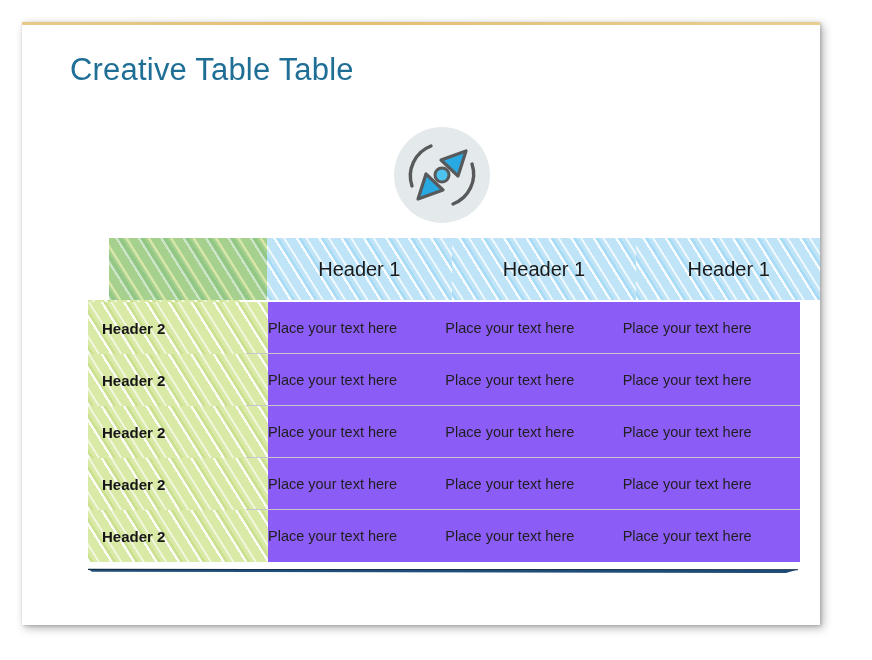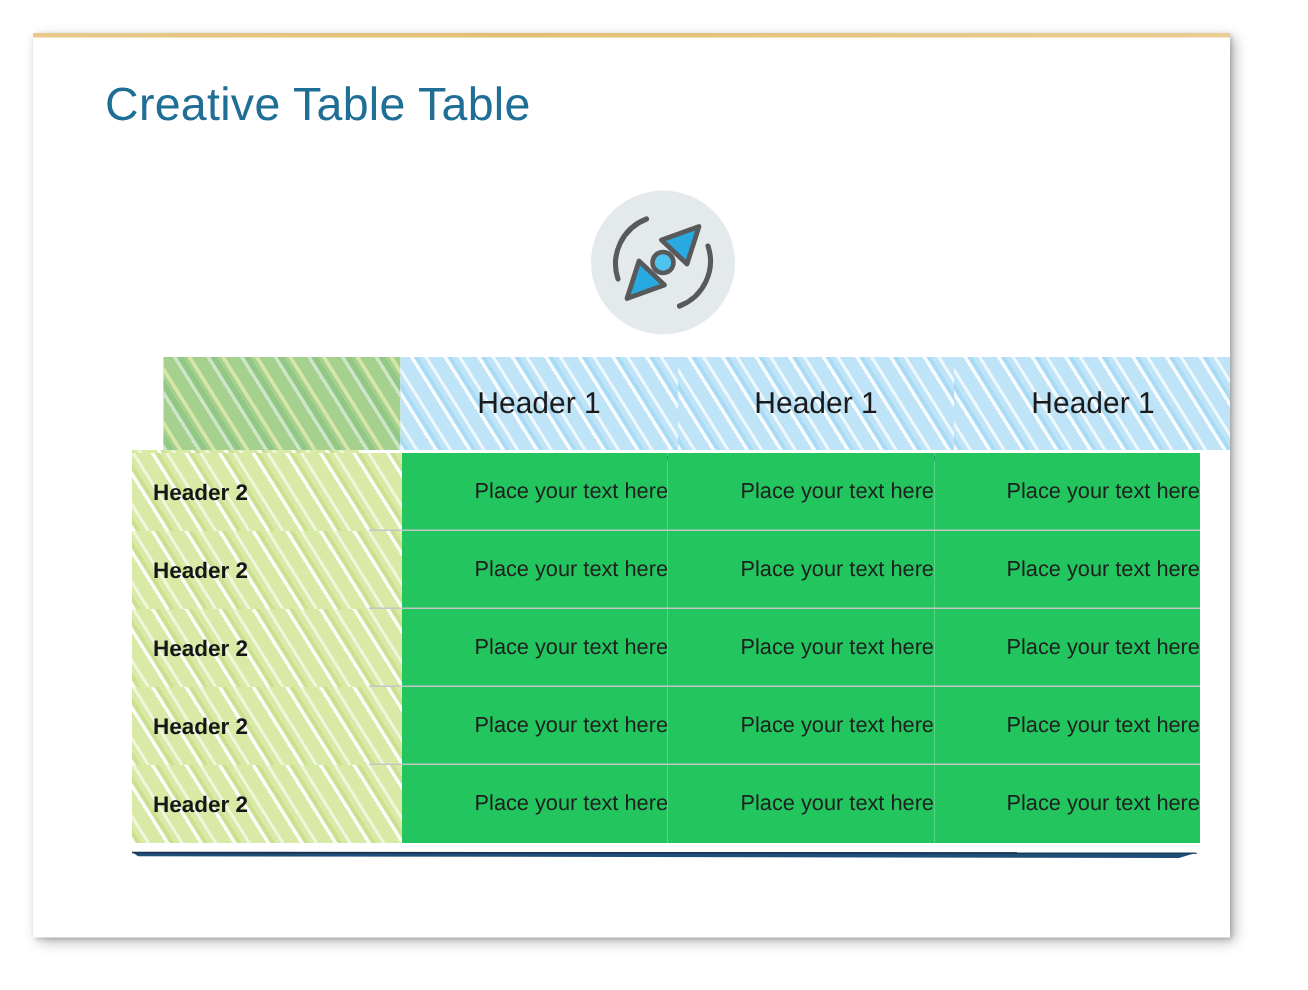--- a/index.html
+++ b/index.html
@@ -159,22 +159,22 @@
     font-weight:700;
     color:#161616;
     position:relative;
     z-index:3;
     font-family:"Liberation Sans", sans-serif;
   }
   .body-cell{
     flex:1 1 0;
     display:flex;
     align-items:center;
-    justify-content:flex-end;
-    background:#22c55e;
+    justify-content:flex-start;
+    background:#8b5cf6;
   }
   .body-cell-text{
     font-size:14.5px;
     color:#1f1f1f;
     font-family:"Liberation Sans", sans-serif;
   }
   .row-separator{
     position:absolute;
     left:158px; right:0;
     bottom:0; height:1px;

